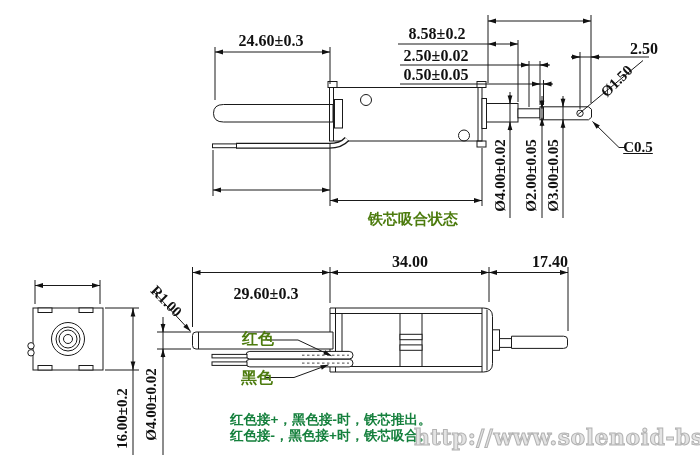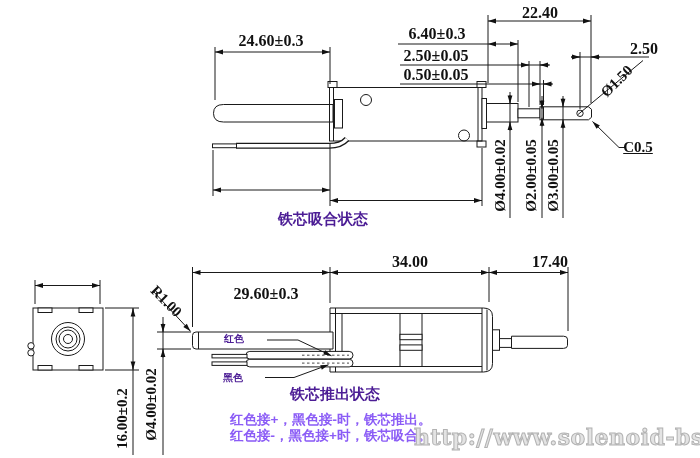--- a/index.html
+++ b/index.html
@@ -5,24 +5,24 @@
   html,body{margin:0;padding:0;background:#fff;}
   .stage{position:relative;width:700px;height:458px;background:#ffffff;overflow:hidden;
          font-family:"Liberation Serif",serif;}
   .stage svg{position:absolute;left:0;top:0;}
   .dim{position:absolute;font:bold 16px "Liberation Serif","DejaVu Serif",serif;color:#111;
        text-align:center;white-space:nowrap;line-height:17px;height:17px;}
   .sm{font-size:15px;}
   .rot{transform:rotate(-90deg);transform-origin:center;}
   .rot45{transform:rotate(45deg);transform-origin:center;}
   .rotm45{transform:rotate(-45deg);transform-origin:center;}
-  .cjk{position:absolute;font:600 15px "Liberation Sans","DejaVu Sans",sans-serif;color:#4c1d95;
-       text-align:left;white-space:nowrap;line-height:16px;height:16px;}
-  .wirelbl{font-size:10px;}
-  .note{position:absolute;font:600 13.5px "Liberation Sans","DejaVu Sans",sans-serif;color:#8b5cf6;
+  .cjk{position:absolute;font:600 15px "Liberation Sans","DejaVu Sans",sans-serif;color:#4d7c0f;
+       text-align:right;white-space:nowrap;line-height:16px;height:16px;}
+  .wirelbl{font-size:16px;}
+  .note{position:absolute;font:600 13.5px "Liberation Sans","DejaVu Sans",sans-serif;color:#15803d;
         white-space:nowrap;line-height:15px;}
   .watermark{position:absolute;font:bold 22px "DejaVu Serif","Liberation Serif",serif;
              color:#e3e3e3;-webkit-text-stroke:1px #b2b2b2;white-space:nowrap;letter-spacing:.5px;}
 </style>
 </head>
 <body>
 
 <div class="stage">
 
   <svg width="700" height="458" viewBox="0 0 700 458" stroke="#1a1a1a" stroke-width="1" fill="none">
@@ -163,40 +163,38 @@
     <line x1="192.5" y1="327" x2="192.5" y2="267"></line>
     <line x1="330" y1="303" x2="330" y2="267"></line>
     <line x1="489" y1="302" x2="489" y2="267"></line>
     <line x1="568" y1="331" x2="568" y2="267"></line>
     <line x1="192.5" y1="272.5" x2="330" y2="272.5" marker-start="url(#ar)" marker-end="url(#ar)"></line>
     <line x1="330" y1="272.5" x2="489" y2="272.5" marker-start="url(#ar)" marker-end="url(#ar)"></line>
     <line x1="489" y1="272.5" x2="568" y2="272.5" marker-start="url(#ar)" marker-end="url(#ar)"></line>
   </svg>
 
   <div class="dim" style="left:206px;top:32px;width:130px;">24.60±0.3</div>
-  <div class="dim" style="left:500px;top:4px;width:80px;">22.40</div>
-  <div class="dim" style="left:382px;top:25px;width:110px;">6.40±0.3</div>
-  <div class="dim" style="left:381px;top:47px;width:110px;">2.50±0.05</div>
+  <div class="dim" style="left:382px;top:25px;width:110px;">8.58±0.2</div>
+  <div class="dim" style="left:381px;top:47px;width:110px;">2.50±0.02</div>
   <div class="dim" style="left:381px;top:66px;width:110px;">0.50±0.05</div>
   <div class="dim" style="left:598px;top:40px;width:60px;text-align:right;">2.50</div>
   <div class="dim sm rotm45" style="left:582px;top:73px;width:70px;">Ø1.50</div>
   <div class="dim sm" style="left:608px;top:139px;width:60px;text-decoration:underline;">C0.5</div>
   <div class="dim sm rot" style="left:450px;top:167px;width:101px;">Ø4.00±0.02</div>
   <div class="dim sm rot" style="left:481px;top:167px;width:101px;">Ø2.00±0.05</div>
   <div class="dim sm rot" style="left:503px;top:167px;width:101px;">Ø3.00±0.05</div>
   <div class="cjk" style="left:278px;top:211px;width:180px;">铁芯吸合状态</div>
 
   <div class="dim sm rot" style="left:74px;top:410px;width:96px;">16.00±0.2</div>
 
   <div class="dim sm rot" style="left:98px;top:396px;width:106px;">Ø4.00±0.02</div>
   <div class="dim sm rot45" style="left:133px;top:293px;width:66px;">R1.00</div>
   <div class="dim" style="left:206px;top:265px;width:120px;margin-top:20px;">29.60±0.3</div>
   <div class="dim" style="left:370px;top:253px;width:80px;">34.00</div>
   <div class="dim" style="left:510px;top:253px;width:80px;">17.40</div>
   <div class="cjk wirelbl" style="left:224px;top:331px;width:50px;">红色</div>
   <div class="cjk wirelbl" style="left:223px;top:370px;width:50px;">黑色</div>
-  <div class="cjk" style="left:290px;top:386px;width:180px;">铁芯推出状态</div>
 
   <div class="note" style="left:230px;top:412px;">红色接+，黑色接-时，铁芯推出。</div>
   <div class="note" style="left:230px;top:428px;">红色接-，黑色接+时，铁芯吸合。</div>
   <div class="watermark" style="left:414px;top:424px;">http://www.solenoid-bs.com</div>
 
 </div>
 
 </body></html>

